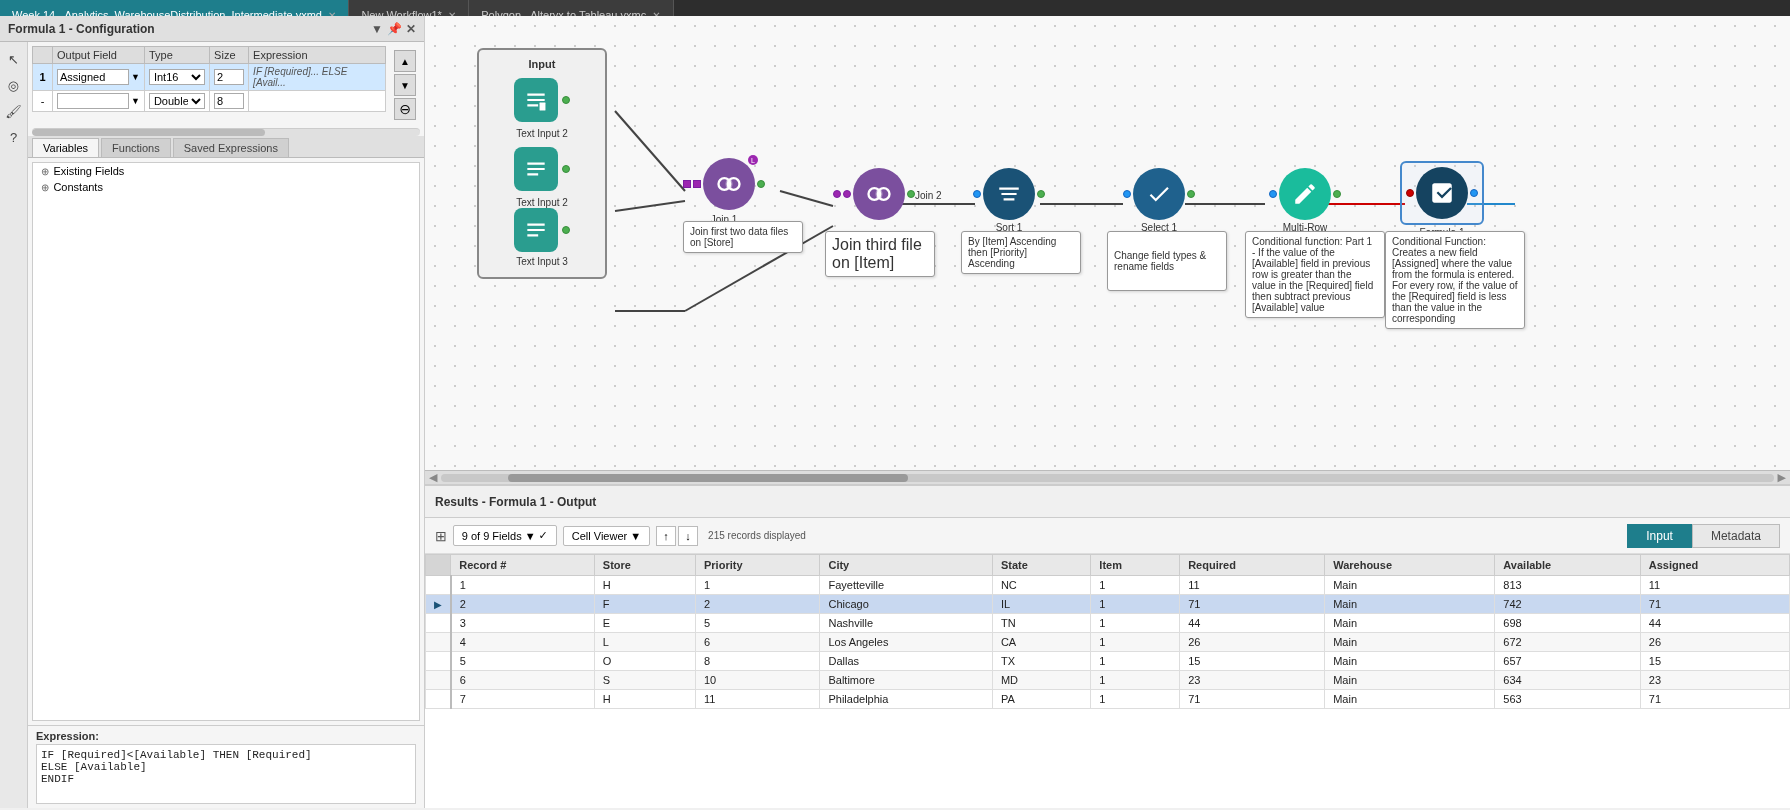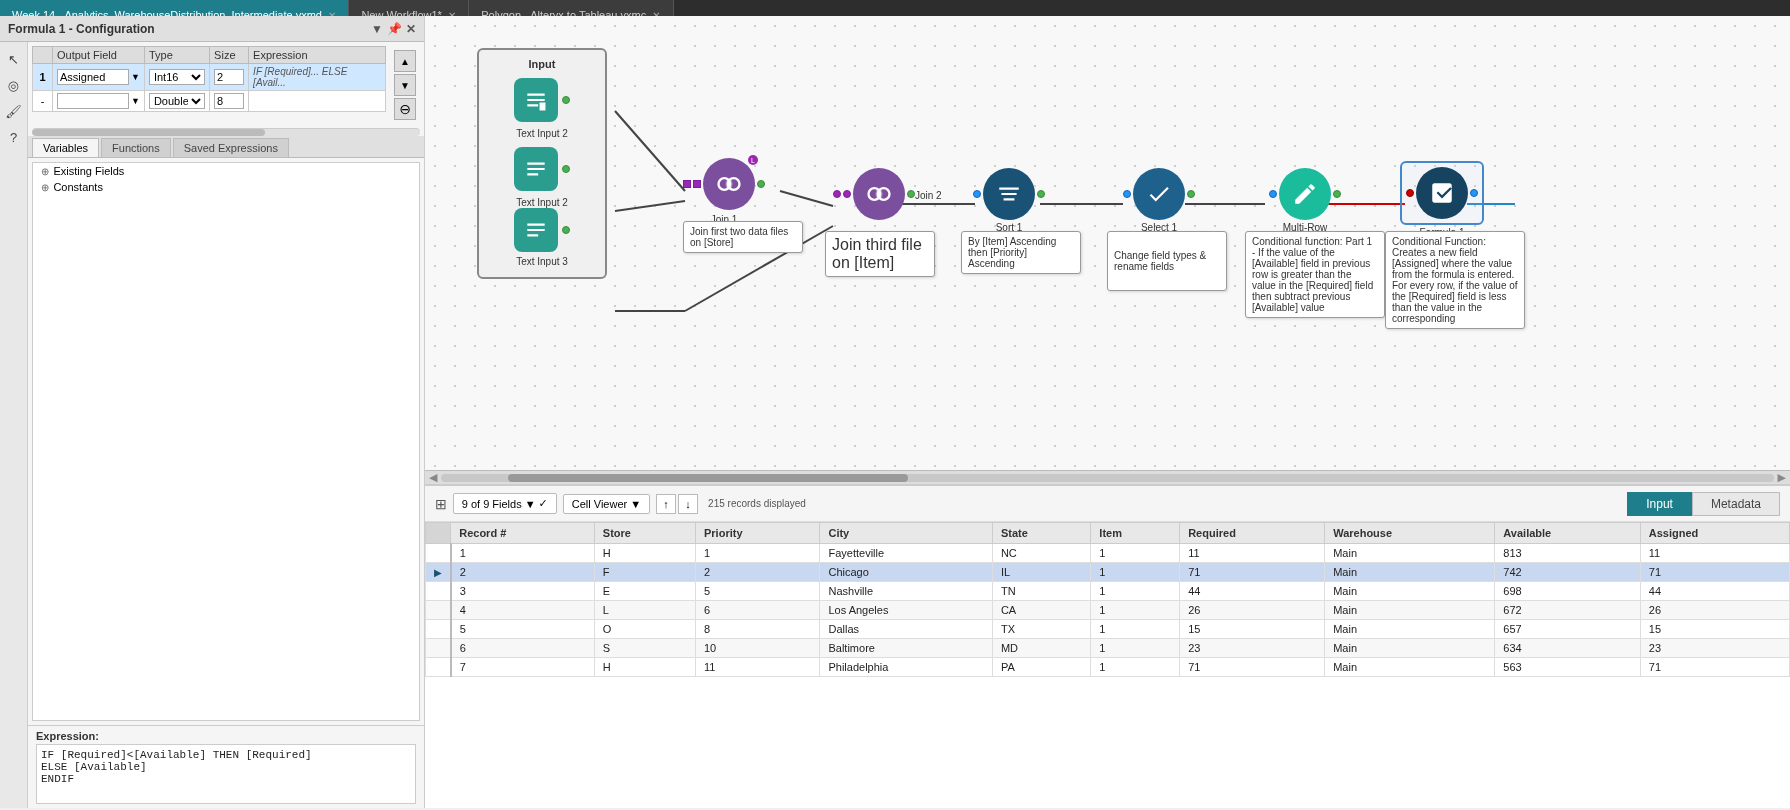--- a/index.html
+++ b/index.html
@@ -725,20 +725,23 @@
         <span style="font-size:11px;color:#888;margin-right:4px;">◀</span>
         <div style="flex:1;height:8px;background:#c8c8c8;border-radius:4px;position:relative;">
           <div style="position:absolute;left:5%;width:30%;height:100%;background:#999;border-radius:4px;"></div>
         </div>
         <span style="font-size:11px;color:#888;margin-left:4px;">▶</span>
       </div>
     </div>
 
     <div class="results-area">
 
+      <div class="results-header">
+        <span>Results - Formula 1 - Output</span>
+      </div>
 
       <div class="results-toolbar">
         <span style="font-size:14px;color:#555;">⊞</span>
         <div class="fields-btn">
           <span>9 of 9 Fields</span>
           <span>▼</span>
           <span>✓</span>
         </div>
         <div class="cell-viewer-btn">
           <span>Cell Viewer</span>

